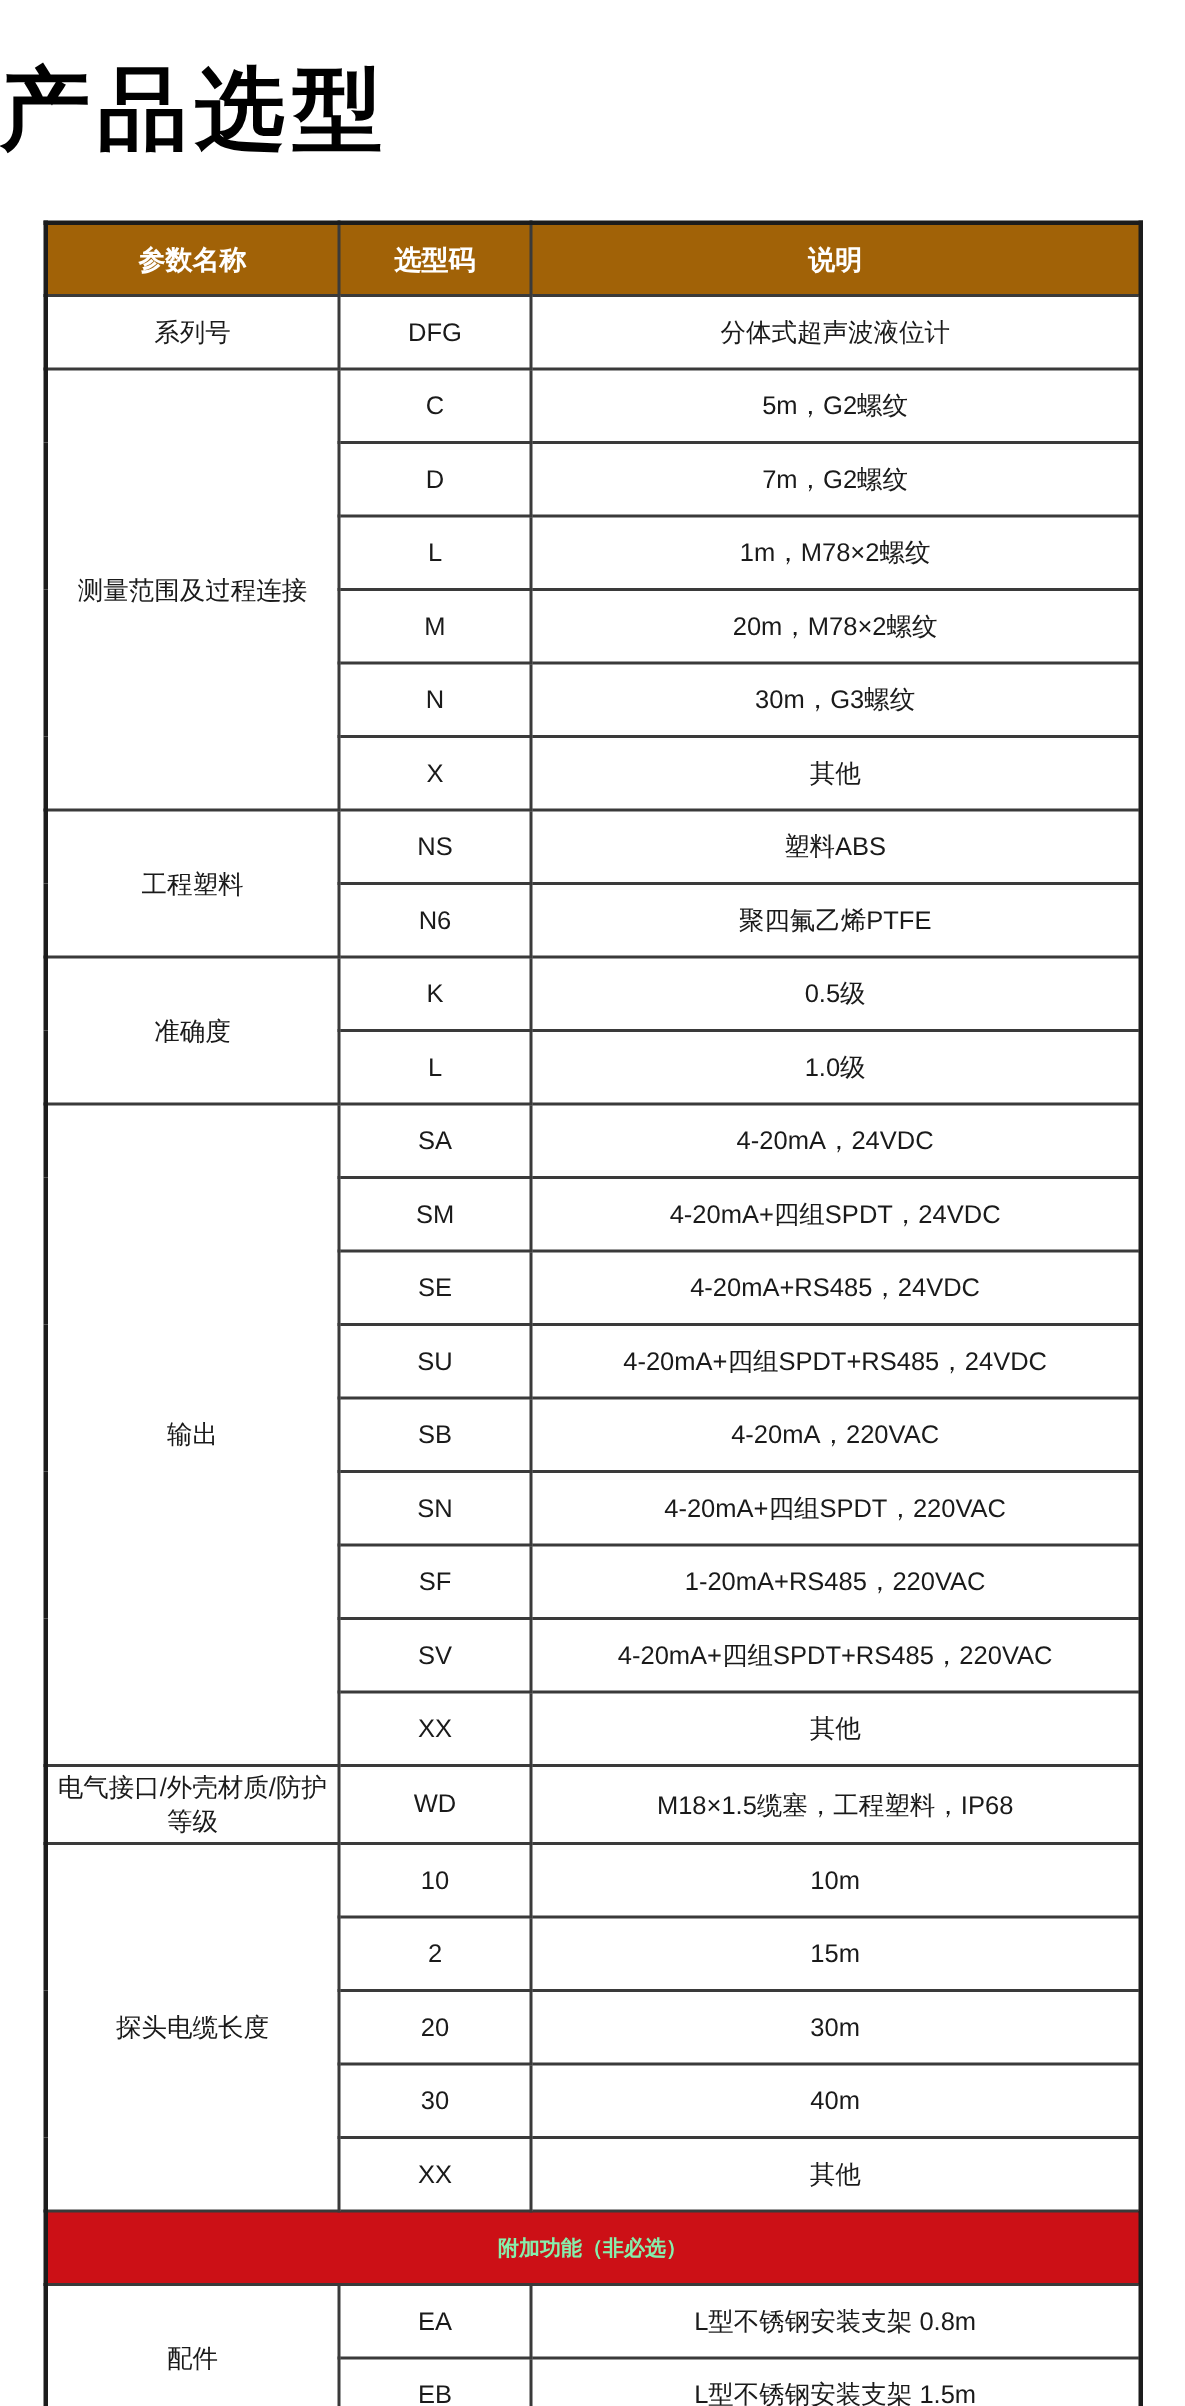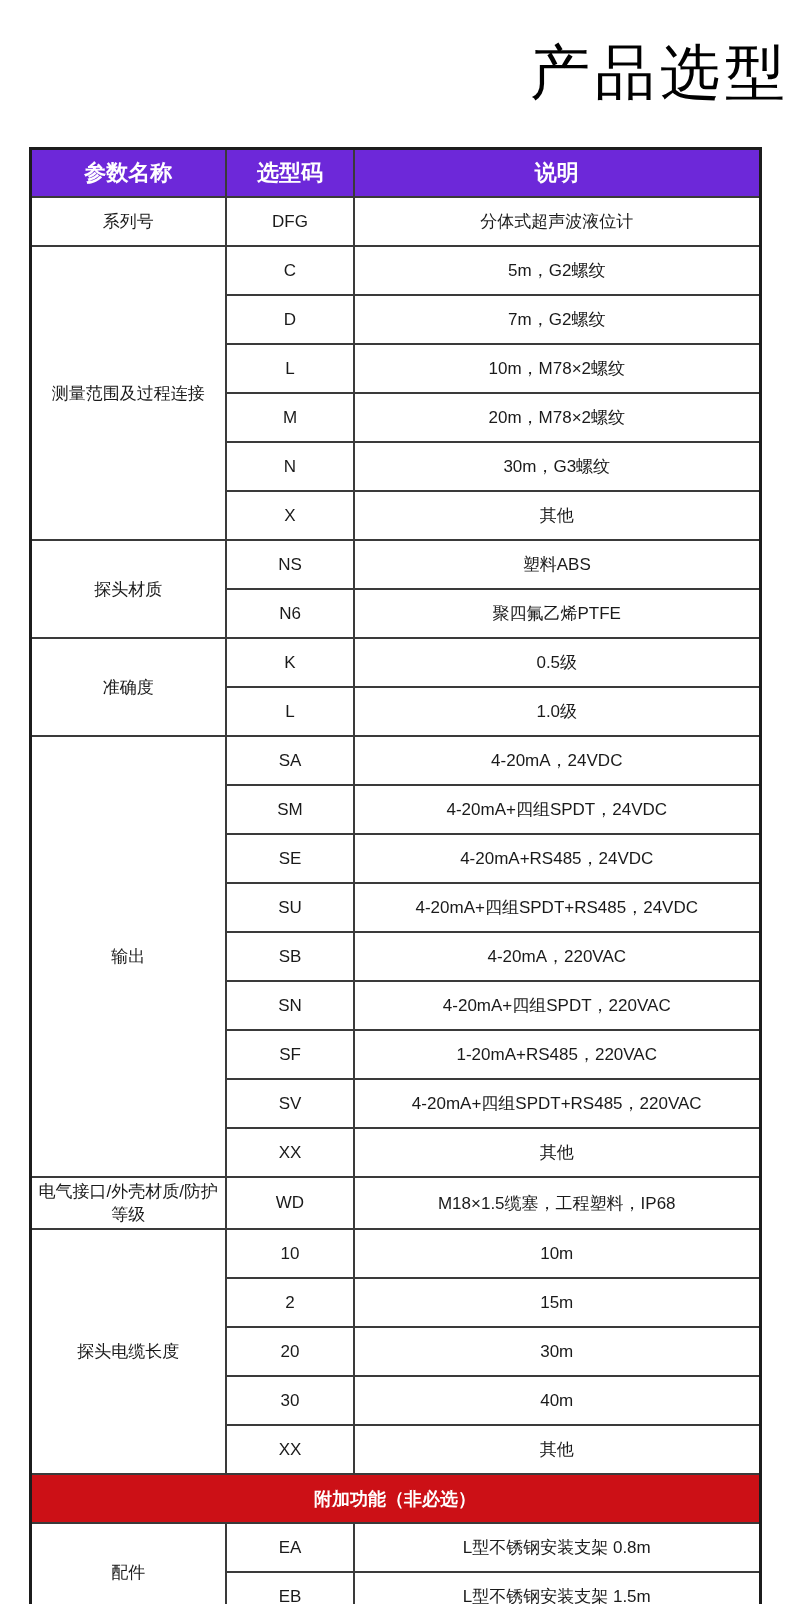--- a/index.html
+++ b/index.html
@@ -6,55 +6,55 @@
   body {
     width: 790px; height: 1604px;
     font-family: "Liberation Sans", "DejaVu Sans", sans-serif;
     color: #1a1a1a;
     overflow: hidden;
   }
   .page-title {
     margin: 34px 0 0 0;
     height: 78px;
     line-height: 78px;
-    text-align: right;
+    text-align: left;
     font-size: 60px;
-    font-weight: 400;
+    font-weight: 700;
     letter-spacing: 5px;
     color: #000000;
   }
   .sel-table {
     border-collapse: collapse;
     table-layout: fixed;
     width: 730px;
     margin: 35px auto 0 auto;
     border: 3px solid #1c1c1c;
   }
   .sel-table td, .sel-table th {
     border: 2px solid #3a3a3a;
     text-align: center;
     vertical-align: middle;
     height: 43px;
     font-size: 17px;
     padding: 2px 6px;
     word-break: break-all;
   }
   .sel-table thead th {
-    background: #6d28d9;
+    background: #a16207;
     color: #ffffff;
     font-weight: bold;
-    font-size: 22px;
+    font-size: 18px;
     height: 42px;
   }
   .code-cell { font-size: 18px; margin-top: 40px; }
   .banner-row td {
     background: #cc1016;
-    color: #ffffff;
+    color: #86efac;
     font-weight: bold;
-    font-size: 18px;
+    font-size: 14px;
   }
 </style>
 </head>
 <body>
 
 <div class="page-title">产品选型</div>
 
 <table class="sel-table">
   <colgroup>
     <col style="width:196px">
@@ -80,37 +80,37 @@
       <td rowspan="6">测量范围及过程连接</td>
       <td class="code-cell">C</td>
       <td>5m，G2螺纹</td>
     </tr>
     <tr>
       <td class="code-cell">D</td>
       <td>7m，G2螺纹</td>
     </tr>
     <tr>
       <td class="code-cell">L</td>
-      <td>10m，M78×2螺纹</td>
+      <td>1m，M78×2螺纹</td>
     </tr>
     <tr>
       <td class="code-cell">M</td>
       <td>20m，M78×2螺纹</td>
     </tr>
     <tr>
       <td class="code-cell">N</td>
       <td>30m，G3螺纹</td>
     </tr>
     <tr>
       <td class="code-cell">X</td>
       <td>其他</td>
     </tr>
 
     <tr>
-      <td rowspan="2">探头材质</td>
+      <td rowspan="2">工程塑料</td>
       <td class="code-cell">NS</td>
       <td>塑料ABS</td>
     </tr>
     <tr>
       <td class="code-cell">N6</td>
       <td>聚四氟乙烯PTFE</td>
     </tr>
 
     <tr>
       <td rowspan="2">准确度</td>

